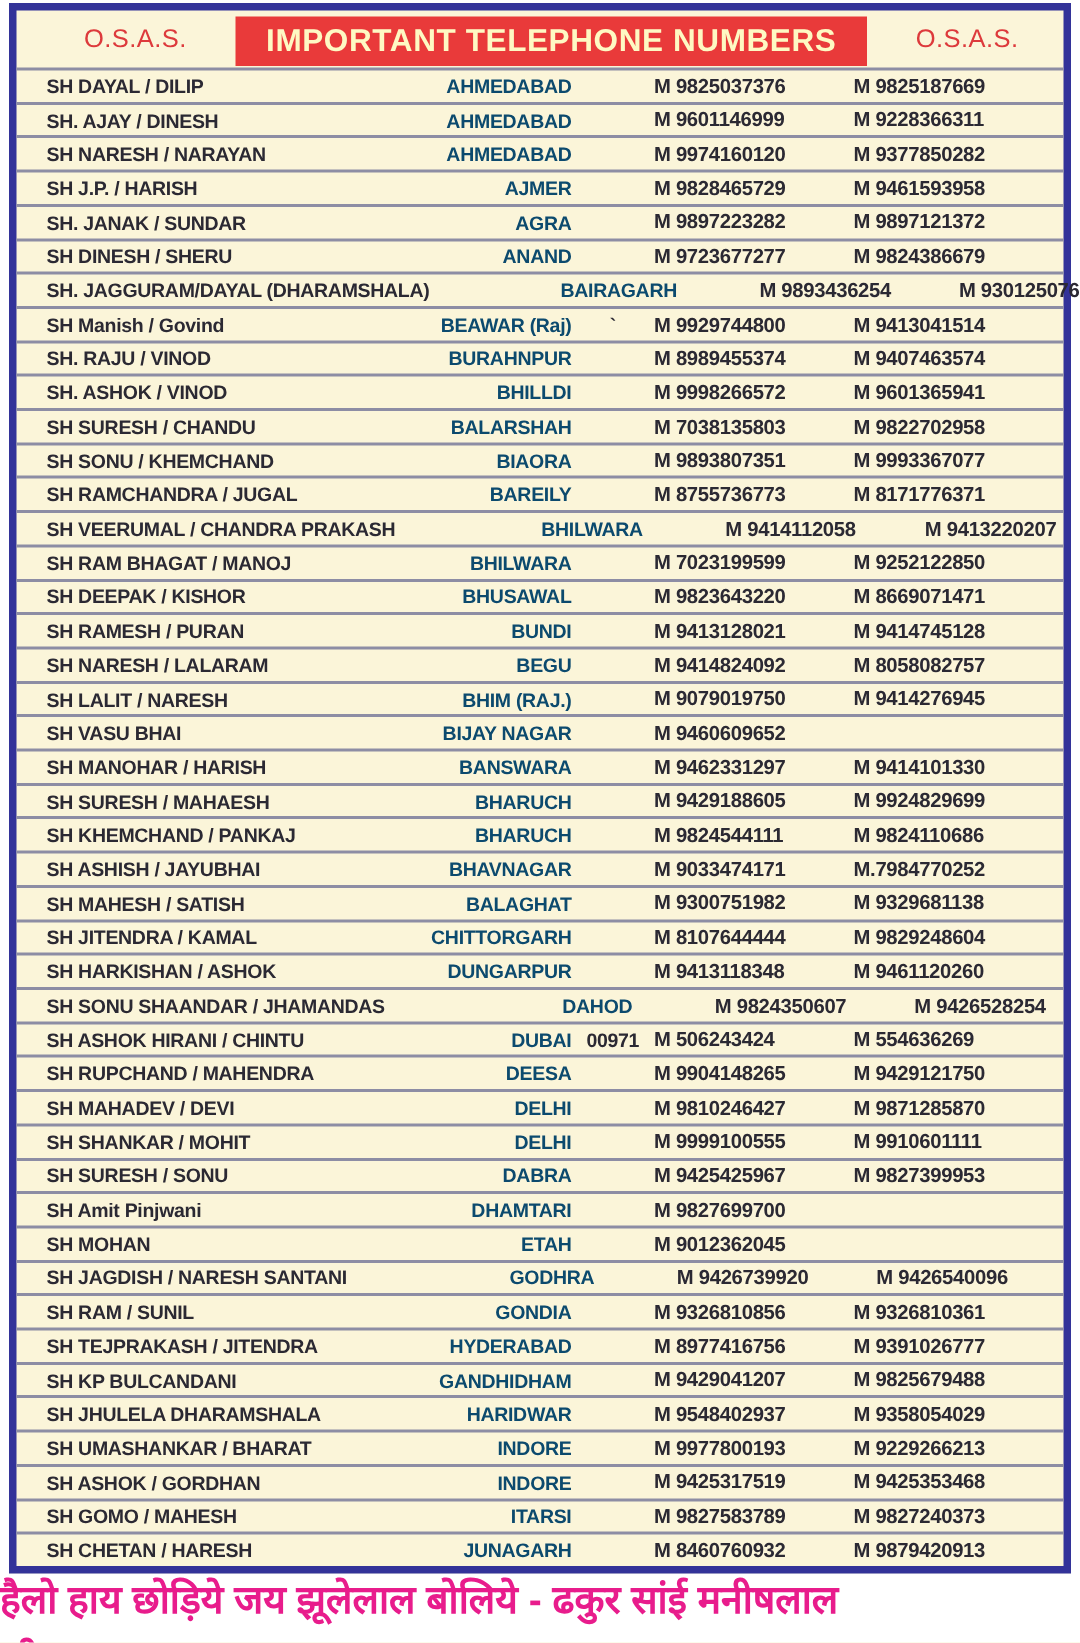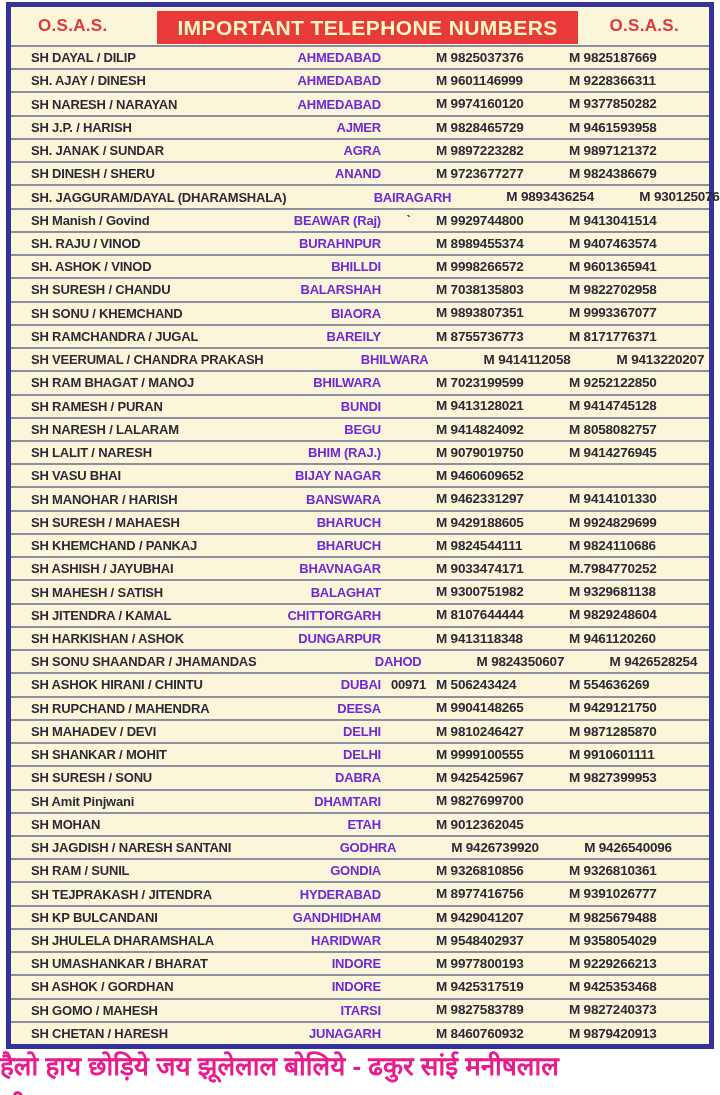--- a/index.html
+++ b/index.html
@@ -20,24 +20,25 @@
   }
   
   .hdr{
     height:38px;
     display:flex;
     align-items:center;
     position:relative;
   }
   .osas{
     color:#dd3a3c;
-    font-weight:bold;
+    font-weight:normal;
     font-size:17px;
     letter-spacing:.3px;
     white-space:nowrap;
+    margin-left:18px;
   }
   .osas.left{position:absolute;left:27px;top:9px;}
   .osas.right{position:absolute;right:30px;top:9px;}
   .banner{
     position:absolute;
     left:146px; top:4px;
     width:421px; height:33px;
     background:#e93a3a;
     color:#fef9c3;
     display:flex;align-items:center;justify-content:center;
@@ -61,21 +62,21 @@
     padding-left:20px;
     padding-right:28px;
     font-weight:bold;
     font-size:13px;
     letter-spacing:-0.2px;
     color:#2b2933;
     white-space:nowrap;
     line-height:1;
   }
   .row .name{text-align:left;}
-  .row .city{text-align:right;color:#6d28d9;}
+  .row .city{text-align:right;color:#0c4a6e;}
   .row .extra{text-align:center;}
   .row .p1{text-align:left;font-size:13.5px;}
   .row .p2{text-align:left;font-size:13.5px;}
   
   .footer{
     position:absolute;
     left:0; top:1046px;
     width:591px;
     color:#e81c8c;
     font-weight:bold;
@@ -210,20 +211,27 @@
   </div>
 
   <div class="row">
     <span class="name">SH RAM BHAGAT / MANOJ</span>
     <span class="city">BHILWARA</span>
     <span class="extra"></span>
     <span class="p1">M 7023199599</span>
     <span class="p2">M 9252122850</span>
   </div>
 
+  <div class="row">
+    <span class="name">SH DEEPAK / KISHOR</span>
+    <span class="city">BHUSAWAL</span>
+    <span class="extra"></span>
+    <span class="p1">M 9823643220</span>
+    <span class="p2">M 8669071471</span>
+  </div>
 
   <div class="row">
     <span class="name">SH RAMESH / PURAN</span>
     <span class="city">BUNDI</span>
     <span class="extra"></span>
     <span class="p1">M 9413128021</span>
     <span class="p2">M 9414745128</span>
   </div>
 
   <div class="row">

